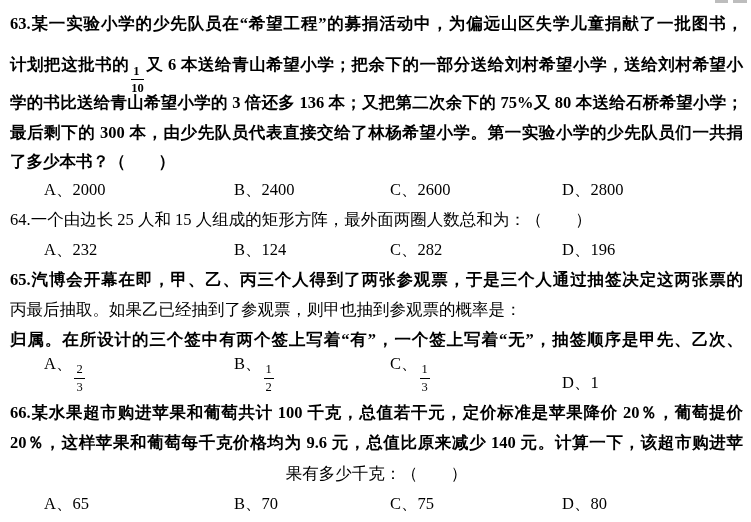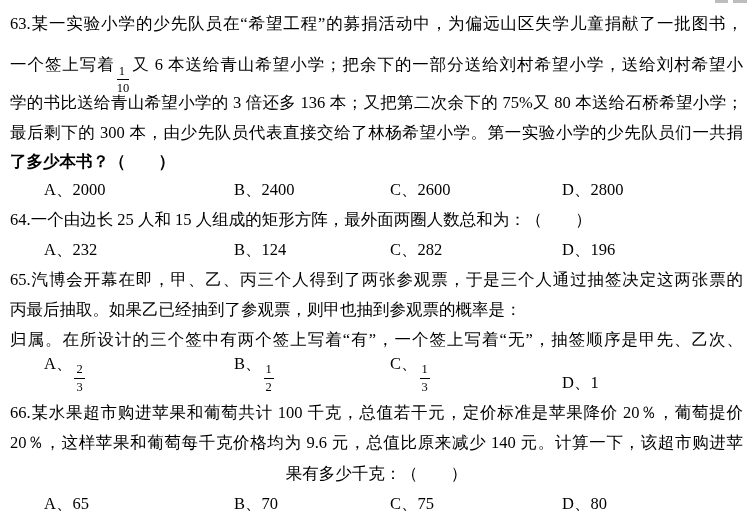--- a/index.html
+++ b/index.html
@@ -11,21 +11,21 @@
   .page{
     box-sizing:border-box;
     width:751px;height:522px;
     padding:6px 8px 0 10px;
     background:#ffffff;
   }
   .line{
     font-size:16.5px;
     white-space:pre-wrap;
   }
-  .j{text-align:justify;text-align-last:justify;}
+  .j{text-align:justify;text-align-last:justify;font-weight:bold;}
   .h36{height:36px;line-height:36px;}
   .h46{height:46px;line-height:46px;}
   .h31{height:31px;line-height:31px;text-align:center;}
   .h30{height:30px;line-height:30px;}
   .h27{height:27px;line-height:27px;font-weight:bold;}
   .opts{
     display:flex;
     height:30px;line-height:30px;
     padding-left:34px;
     font-size:16.5px;
@@ -65,21 +65,21 @@
 
 <div class="page">
 
   <div class="corner-marks">
     <span class="m1"></span>
       <span class="m2"></span>
   </div>
 
   <section>
     <div class="line j h36">63.某一实验小学的少先队员在“希望工程”的募捐活动中，为偏远山区失学儿童捐献了一批图书，</div>
-    <div class="line j h46"><span>一个签上写着</span><span class="frac"><span class="num">1</span><span class="den">10</span></span><span>又 6 本送给青山希望小学；把余下的一部分送给刘村希望小学，送给刘村希望小</span></div>
+    <div class="line j h46"><span>计划把这批书的</span><span class="frac"><span class="num">1</span><span class="den">10</span></span><span>又 6 本送给青山希望小学；把余下的一部分送给刘村希望小学，送给刘村希望小</span></div>
     <div class="line j h30">学的书比送给青山希望小学的 3 倍还多 136 本；又把第二次余下的 75%又 80 本送给石桥希望小学；</div>
     <div class="line j h30">最后剩下的 300 本，由少先队员代表直接交给了林杨希望小学。第一实验小学的少先队员们一共捐</div>
     <div class="line h27">了多少本书？（　　）</div>
     <div class="opts">
       <span class="opt c1">A、2000</span>
       <span class="opt c2">B、2400</span>
       <span class="opt c3">C、2600</span>
       <span class="opt c4">D、2800</span>
     </div>
   </section>

